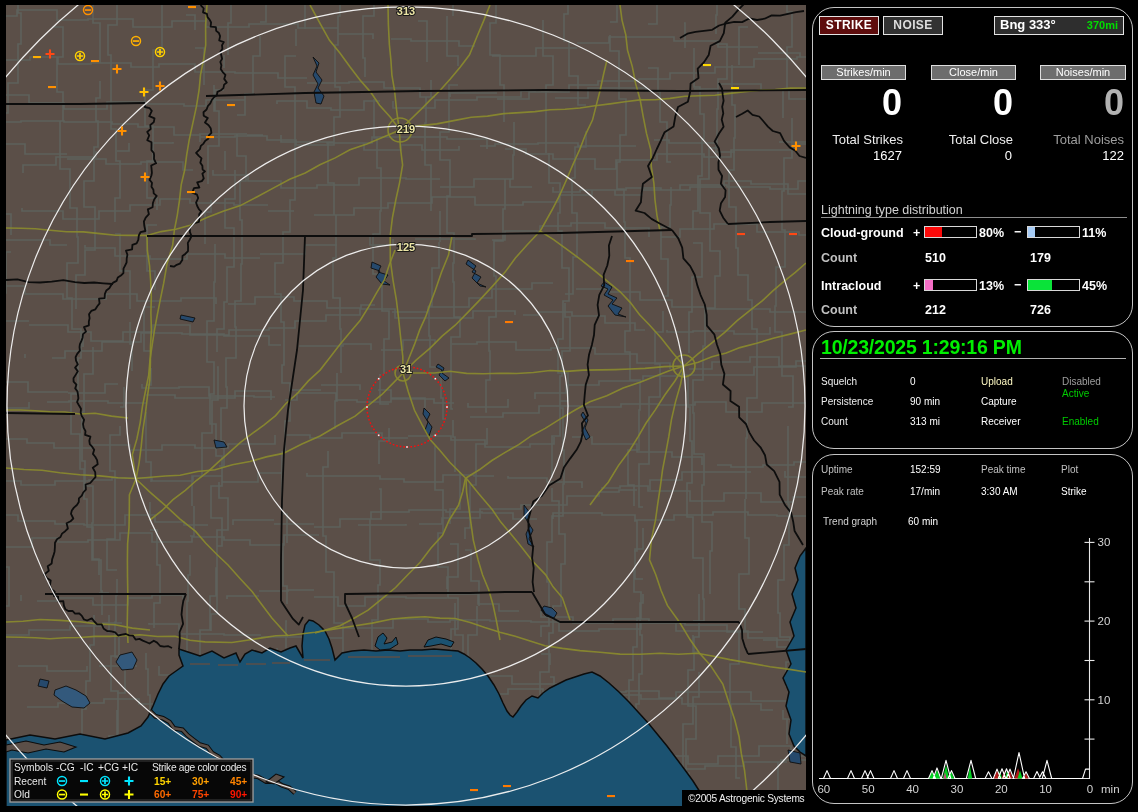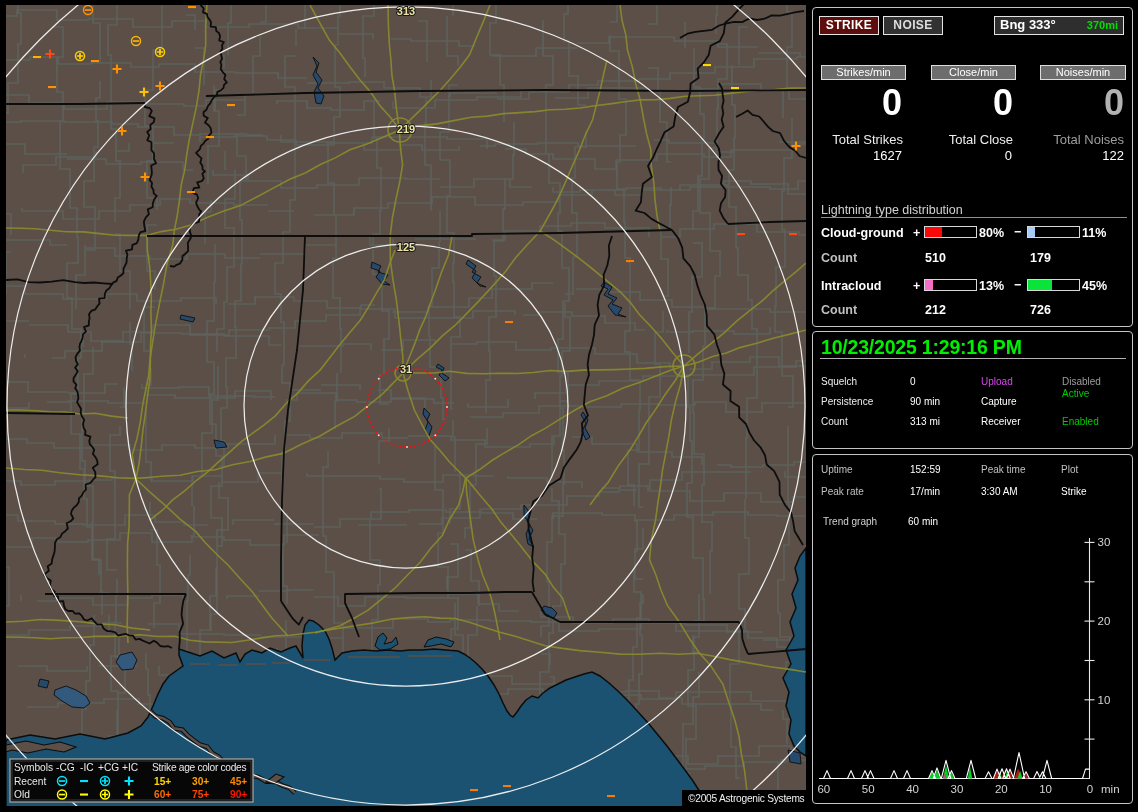--- a/index.html
+++ b/index.html
@@ -1,15 +1,15 @@
 <!DOCTYPE html>
 <html><head><meta charset="utf-8"><title>.</title><style>
 html,body{margin:0;padding:0;background:#000;width:1138px;height:812px;overflow:hidden}
 body{font-family:"Liberation Sans",sans-serif;position:relative}
-.panel{position:absolute;left:812px;width:319px;background:#000;border:1px solid #c4c4c4;border-radius:4px}
+.panel{position:absolute;left:812px;width:319px;background:#000;border:1px solid #c4c4c4;border-radius:22px}
 .panel *{position:absolute;white-space:nowrap}
 .btn{border:1px solid #e4e4e4;text-align:center;font-weight:bold}
 .gbtn{background:#6d6d6d;border:1px solid #dedede;color:#fff;font-size:11px;text-align:center}
 .z{font-size:36px;font-weight:bold;color:#fff;text-align:right;line-height:30px}
 .tl{font-size:13px;color:#ededed;text-align:right}
 .tv{font-size:13px;color:#fff;text-align:right}
 .b{font-weight:bold;font-size:12.5px;color:#fff}
 .bar{height:10px;border:1px solid #d8d8d8;background:#000}
 .bar div{height:100%;top:0;left:0}
 .r{font-size:10px;color:#ededed}
@@ -234,21 +234,21 @@
  <div class="b" style="left:269px;top:271px">45%</div>
  <div class="b dim" style="left:8px;top:295px">Count</div>
  <div class="b" style="left:112px;top:295px">212</div>
  <div class="b" style="left:217px;top:295px">726</div>
 </div>
 <div class="panel" style="top:331px;height:116px">
  <div style="left:8px;top:4px;font-size:19.5px;font-weight:bold;color:#00ef00;letter-spacing:-0.2px">10/23/2025 1:29:16 PM</div>
  <div style="left:7px;top:26px;width:306px;height:0;border-top:1px solid #b2b2b2"></div>
  <div class="r" style="left:8px;top:44px">Squelch</div>
  <div class="r" style="left:97px;top:44px;color:#fff">0</div>
- <div class="r" style="left:168px;top:44px;color:#d946ef">Upload</div>
+ <div class="r" style="left:168px;top:44px;color:#fef9c3">Upload</div>
  <div class="r gr" style="left:249px;top:44px">Disabled</div>
  <div class="r" style="left:8px;top:64px">Persistence</div>
  <div class="r" style="left:97px;top:64px;color:#fff">90 min</div>
  <div class="r" style="left:168px;top:64px;color:#fff">Capture</div>
  <div class="r g2" style="left:249px;top:56px">Active</div>
  <div class="r" style="left:8px;top:84px">Count</div>
  <div class="r" style="left:97px;top:84px;color:#fff">313 mi</div>
  <div class="r" style="left:168px;top:84px;color:#fff">Receiver</div>
  <div class="r g2" style="left:249px;top:84px">Enabled</div>
 </div>

